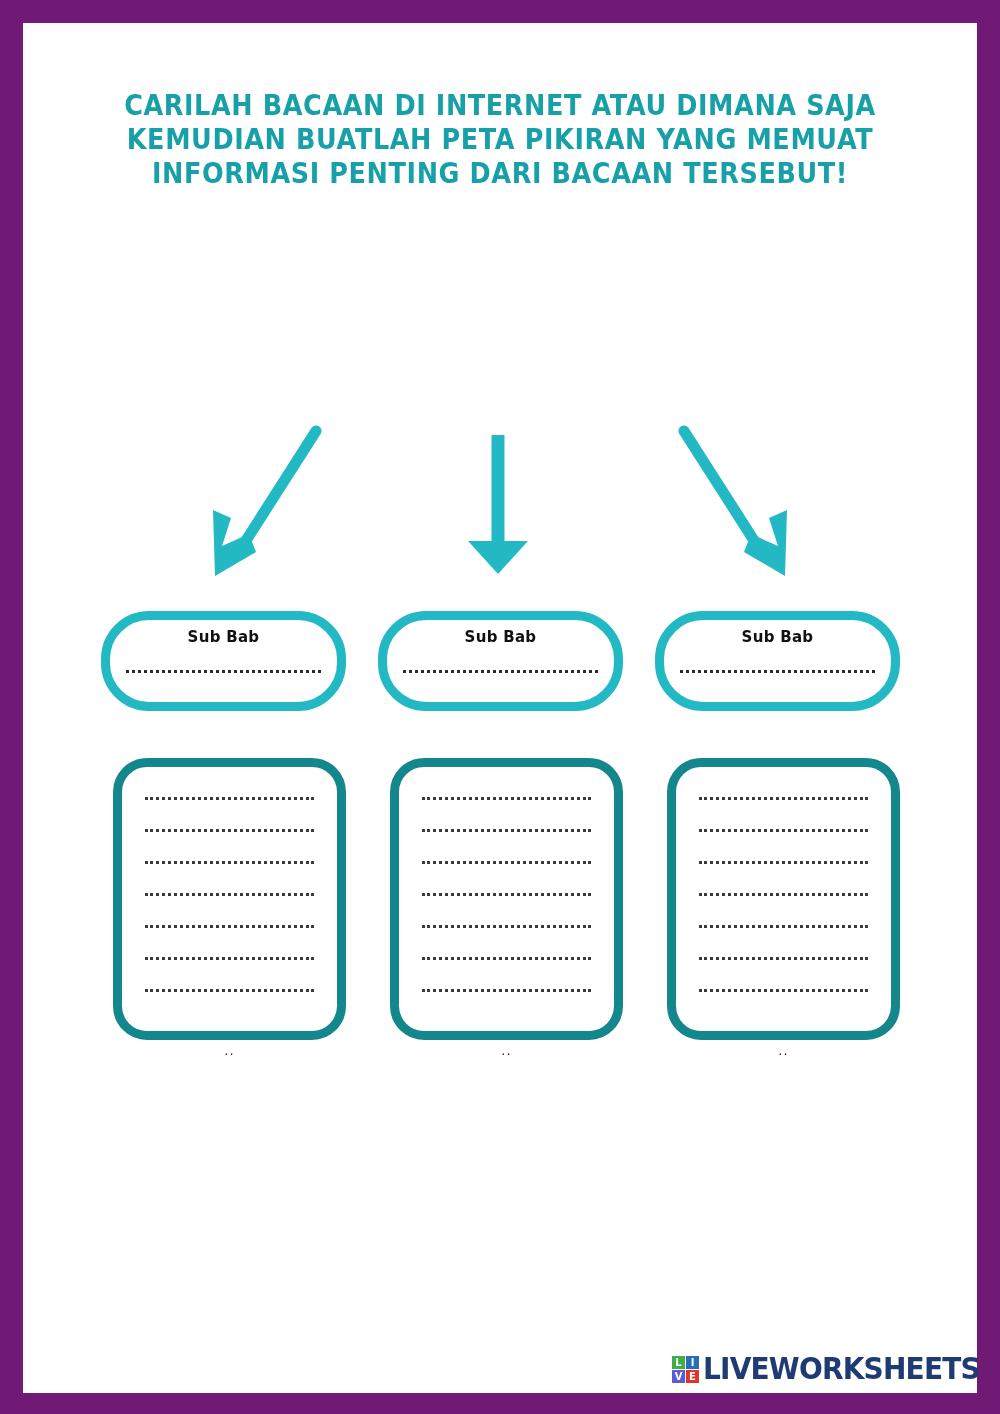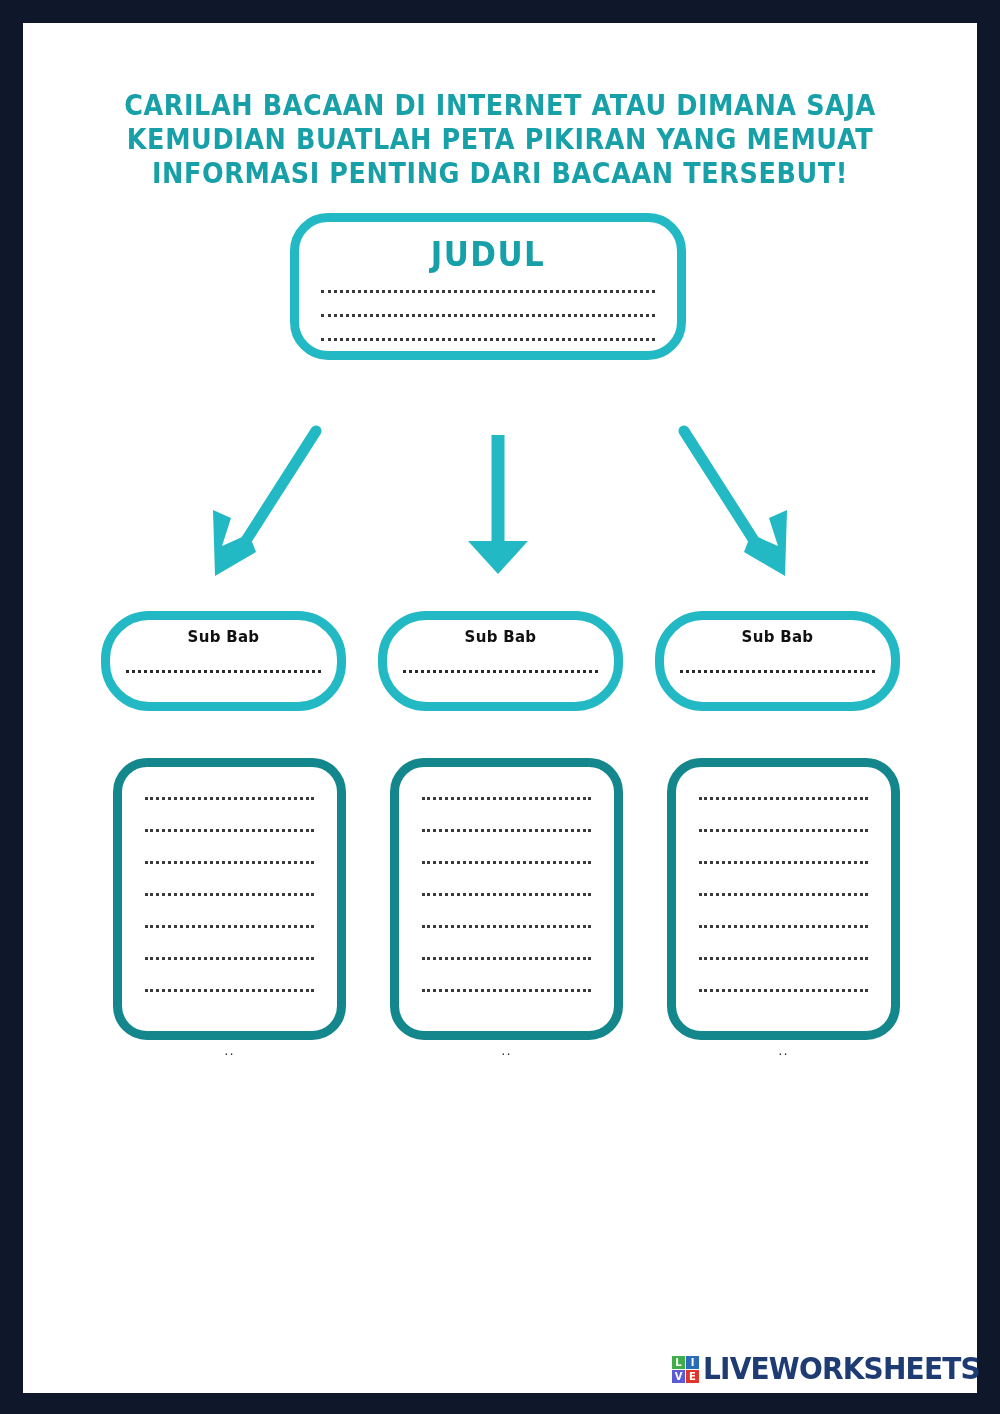--- a/index.html
+++ b/index.html
@@ -12,21 +12,21 @@
     height: 1414px;
     font-family: "Liberation Sans", sans-serif;
     overflow: hidden;
   }
 
   
   #page {
     position: relative;
     width: 1000px;
     height: 1414px;
-    background: #0f172a;
+    background: #701a75;
     box-sizing: border-box;
   }
   #sheet {
     position: absolute;
     left: 23px;
     top: 23px;
     width: 954px;
     height: 1370px;
     background: #ffffff;
   }
@@ -205,28 +205,20 @@
 
 <div id="page">
   <div id="sheet">
 
     <div id="heading">
       <span class="hline">CARILAH BACAAN DI INTERNET ATAU DIMANA SAJA</span>
       <span class="hline">KEMUDIAN BUATLAH PETA PIKIRAN YANG MEMUAT</span>
       <span class="hline">INFORMASI PENTING DARI BACAAN TERSEBUT!</span>
     </div>
 
-    <div id="judul-box">
-      <div id="judul-title">JUDUL</div>
-      <div id="judul-lines">
-        <div class="dotline"></div>
-        <div class="dotline"></div>
-        <div class="dotline"></div>
-      </div>
-    </div>
 
     <svg id="arrows" viewBox="0 0 954 1370" width="954" height="1370">
       <g fill="#22B9C4" stroke="none">
 
         <g>
           <line x1="293" y1="408" x2="215" y2="530" stroke="#22B9C4" stroke-width="11" stroke-linecap="round"></line>
           <polygon points="192,553 233,529 226,511 199,523 208,495 190,487"></polygon>
         </g>
 
         <g>

